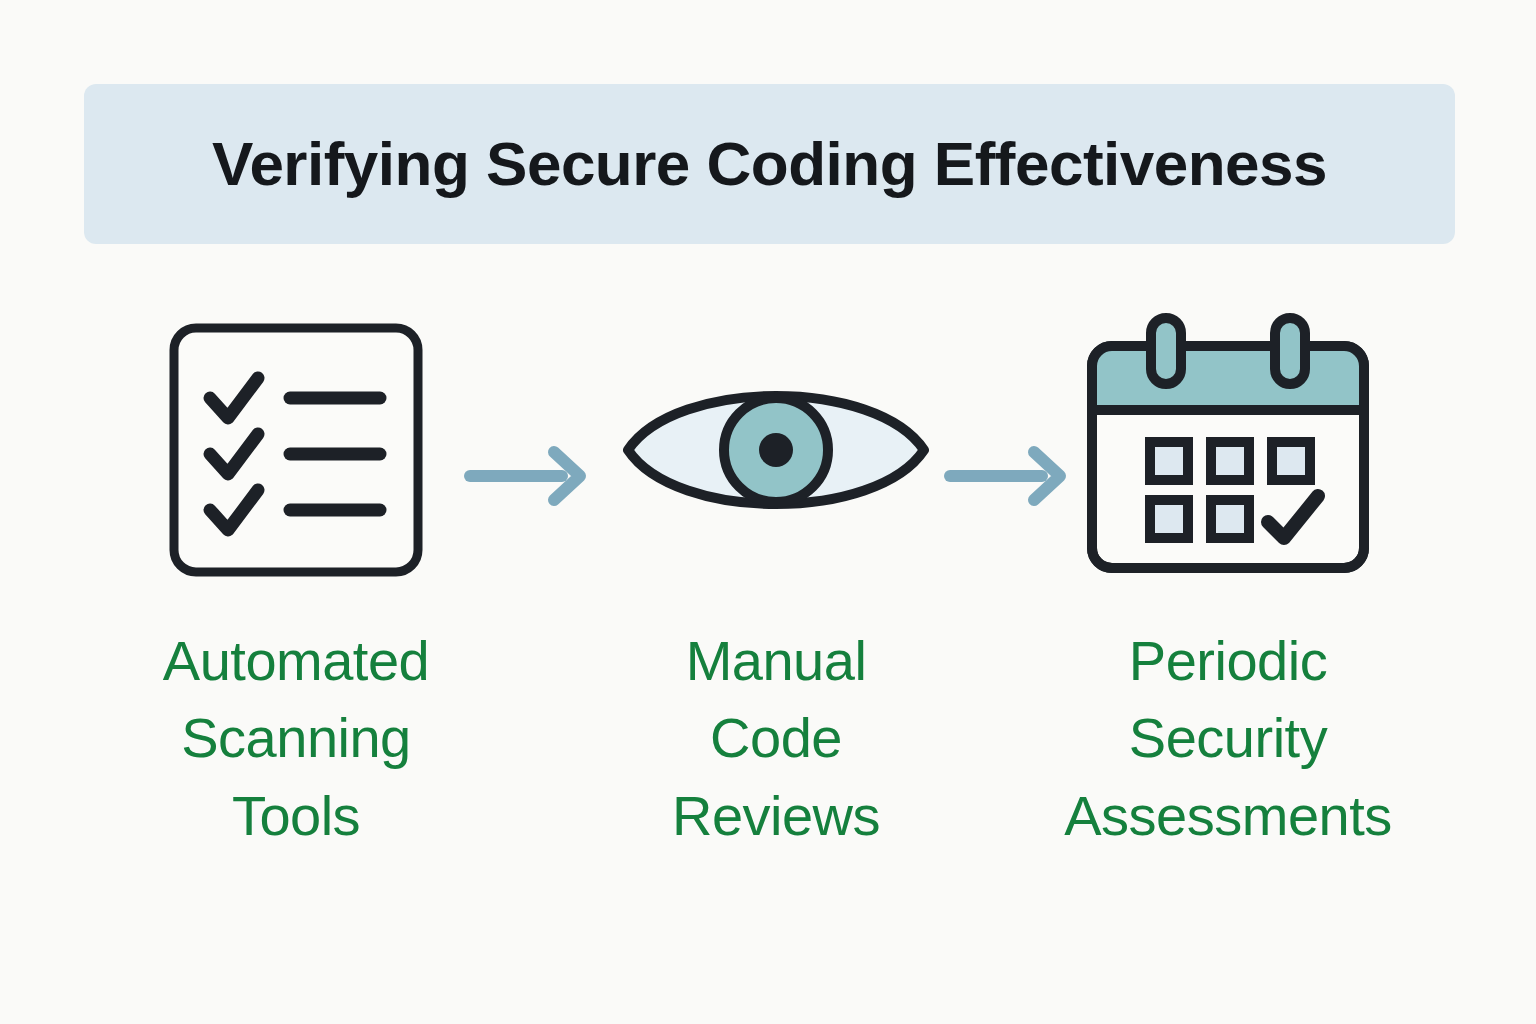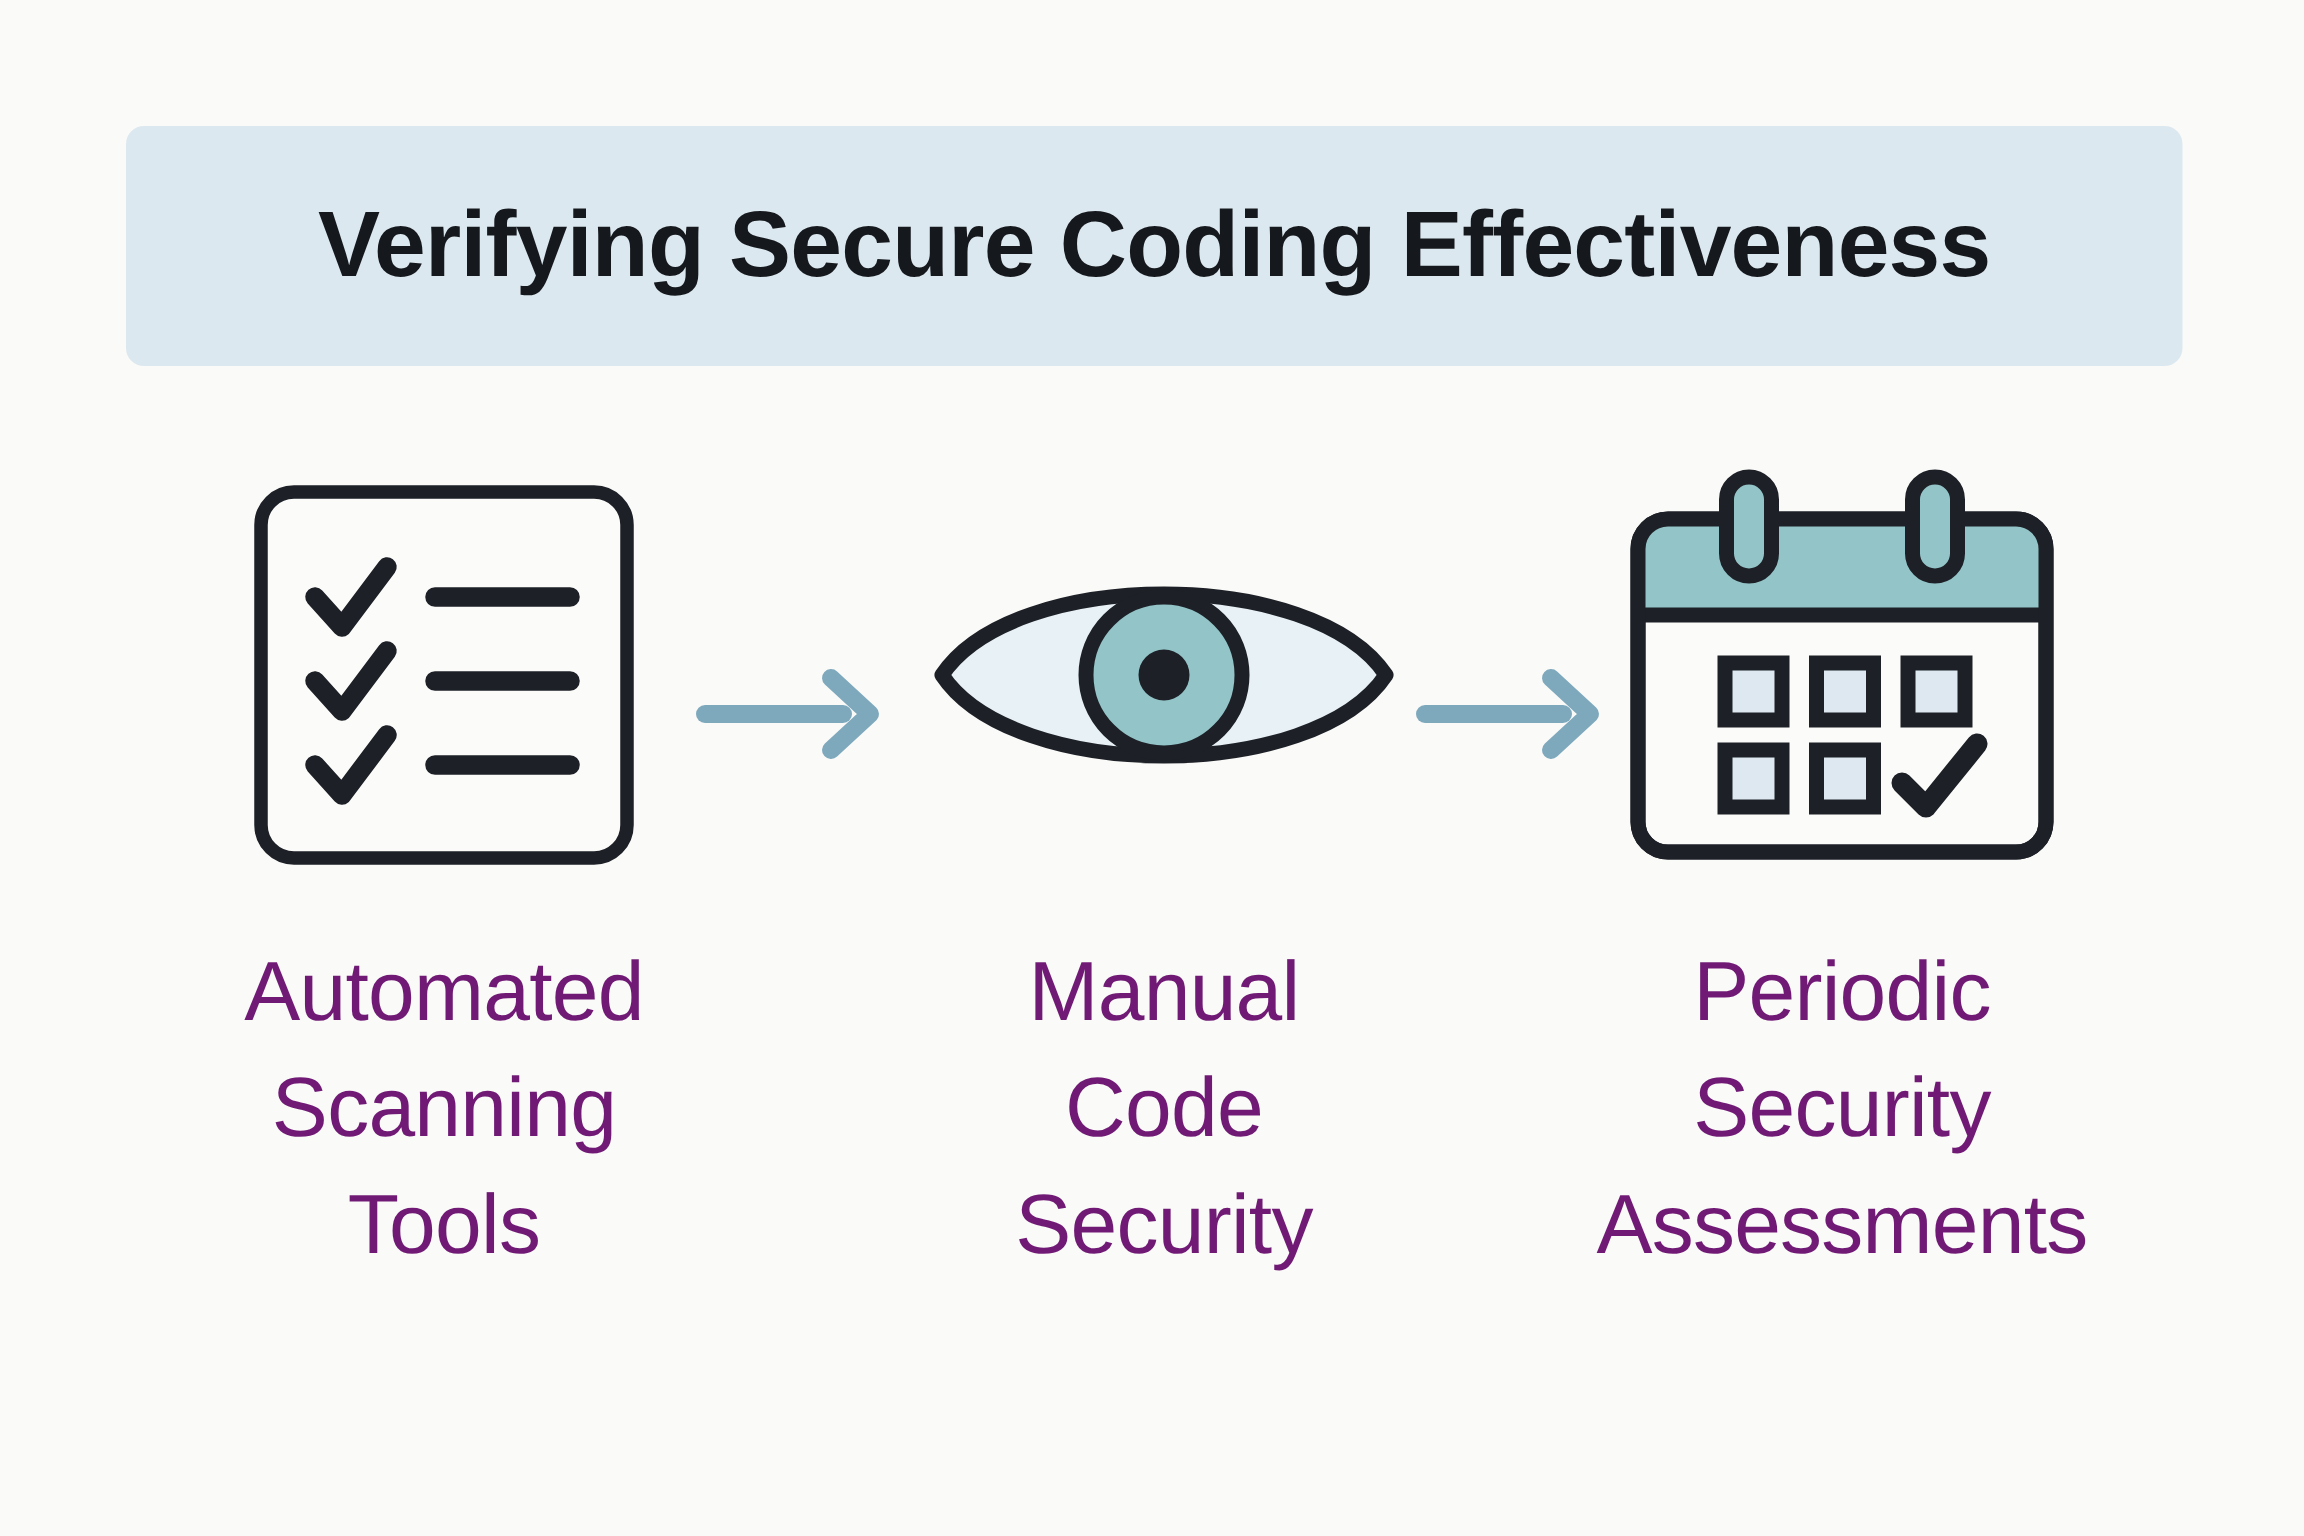--- a/index.html
+++ b/index.html
@@ -64,21 +64,21 @@
     height: 300px;
     width: 100%;
     display: flex;
     align-items: center;
     justify-content: center;
   }
 
   .step-label {
     font-size: 56px;
     line-height: 1.38;
-    color: #701a75;
+    color: #15803d;
     text-align: center;
     font-weight: normal;
     letter-spacing: -0.5px;
     white-space: pre-line;
     margin-top: 22px;
   }
 
   
   .arrow {
     position: absolute;
@@ -123,21 +123,21 @@
     <div class="step" id="step-1">
       <div class="icon-box">
         <svg width="320" height="180" viewBox="0 0 320 180">
           <path d="M12 90 C60 18, 260 18, 308 90 C260 162, 60 162, 12 90 Z" fill="#e8f1f6" stroke="#1d2127" stroke-width="10" stroke-linejoin="round"></path>
           <circle cx="160" cy="90" r="52" fill="#92c4c8" stroke="#1d2127" stroke-width="10"></circle>
           <circle cx="160" cy="90" r="17" fill="#1d2127"></circle>
         </svg>
       </div>
       <div class="step-label">Manual
 Code
-Security</div>
+Reviews</div>
     </div>
 
     <div class="step" id="step-2">
       <div class="icon-box">
         <svg width="300" height="280" viewBox="0 0 300 280">
 
           <rect x="14" y="36" width="272" height="222" rx="20" ry="20" fill="#fbfbf9" stroke="#1d2127" stroke-width="10"></rect>
 
           <path d="M14 56 a20 20 0 0 1 20 -20 h232 a20 20 0 0 1 20 20 v44 h-272 z" fill="#92c4c8"></path>
           <line x1="14" y1="100" x2="286" y2="100" stroke="#1d2127" stroke-width="10"></line>

